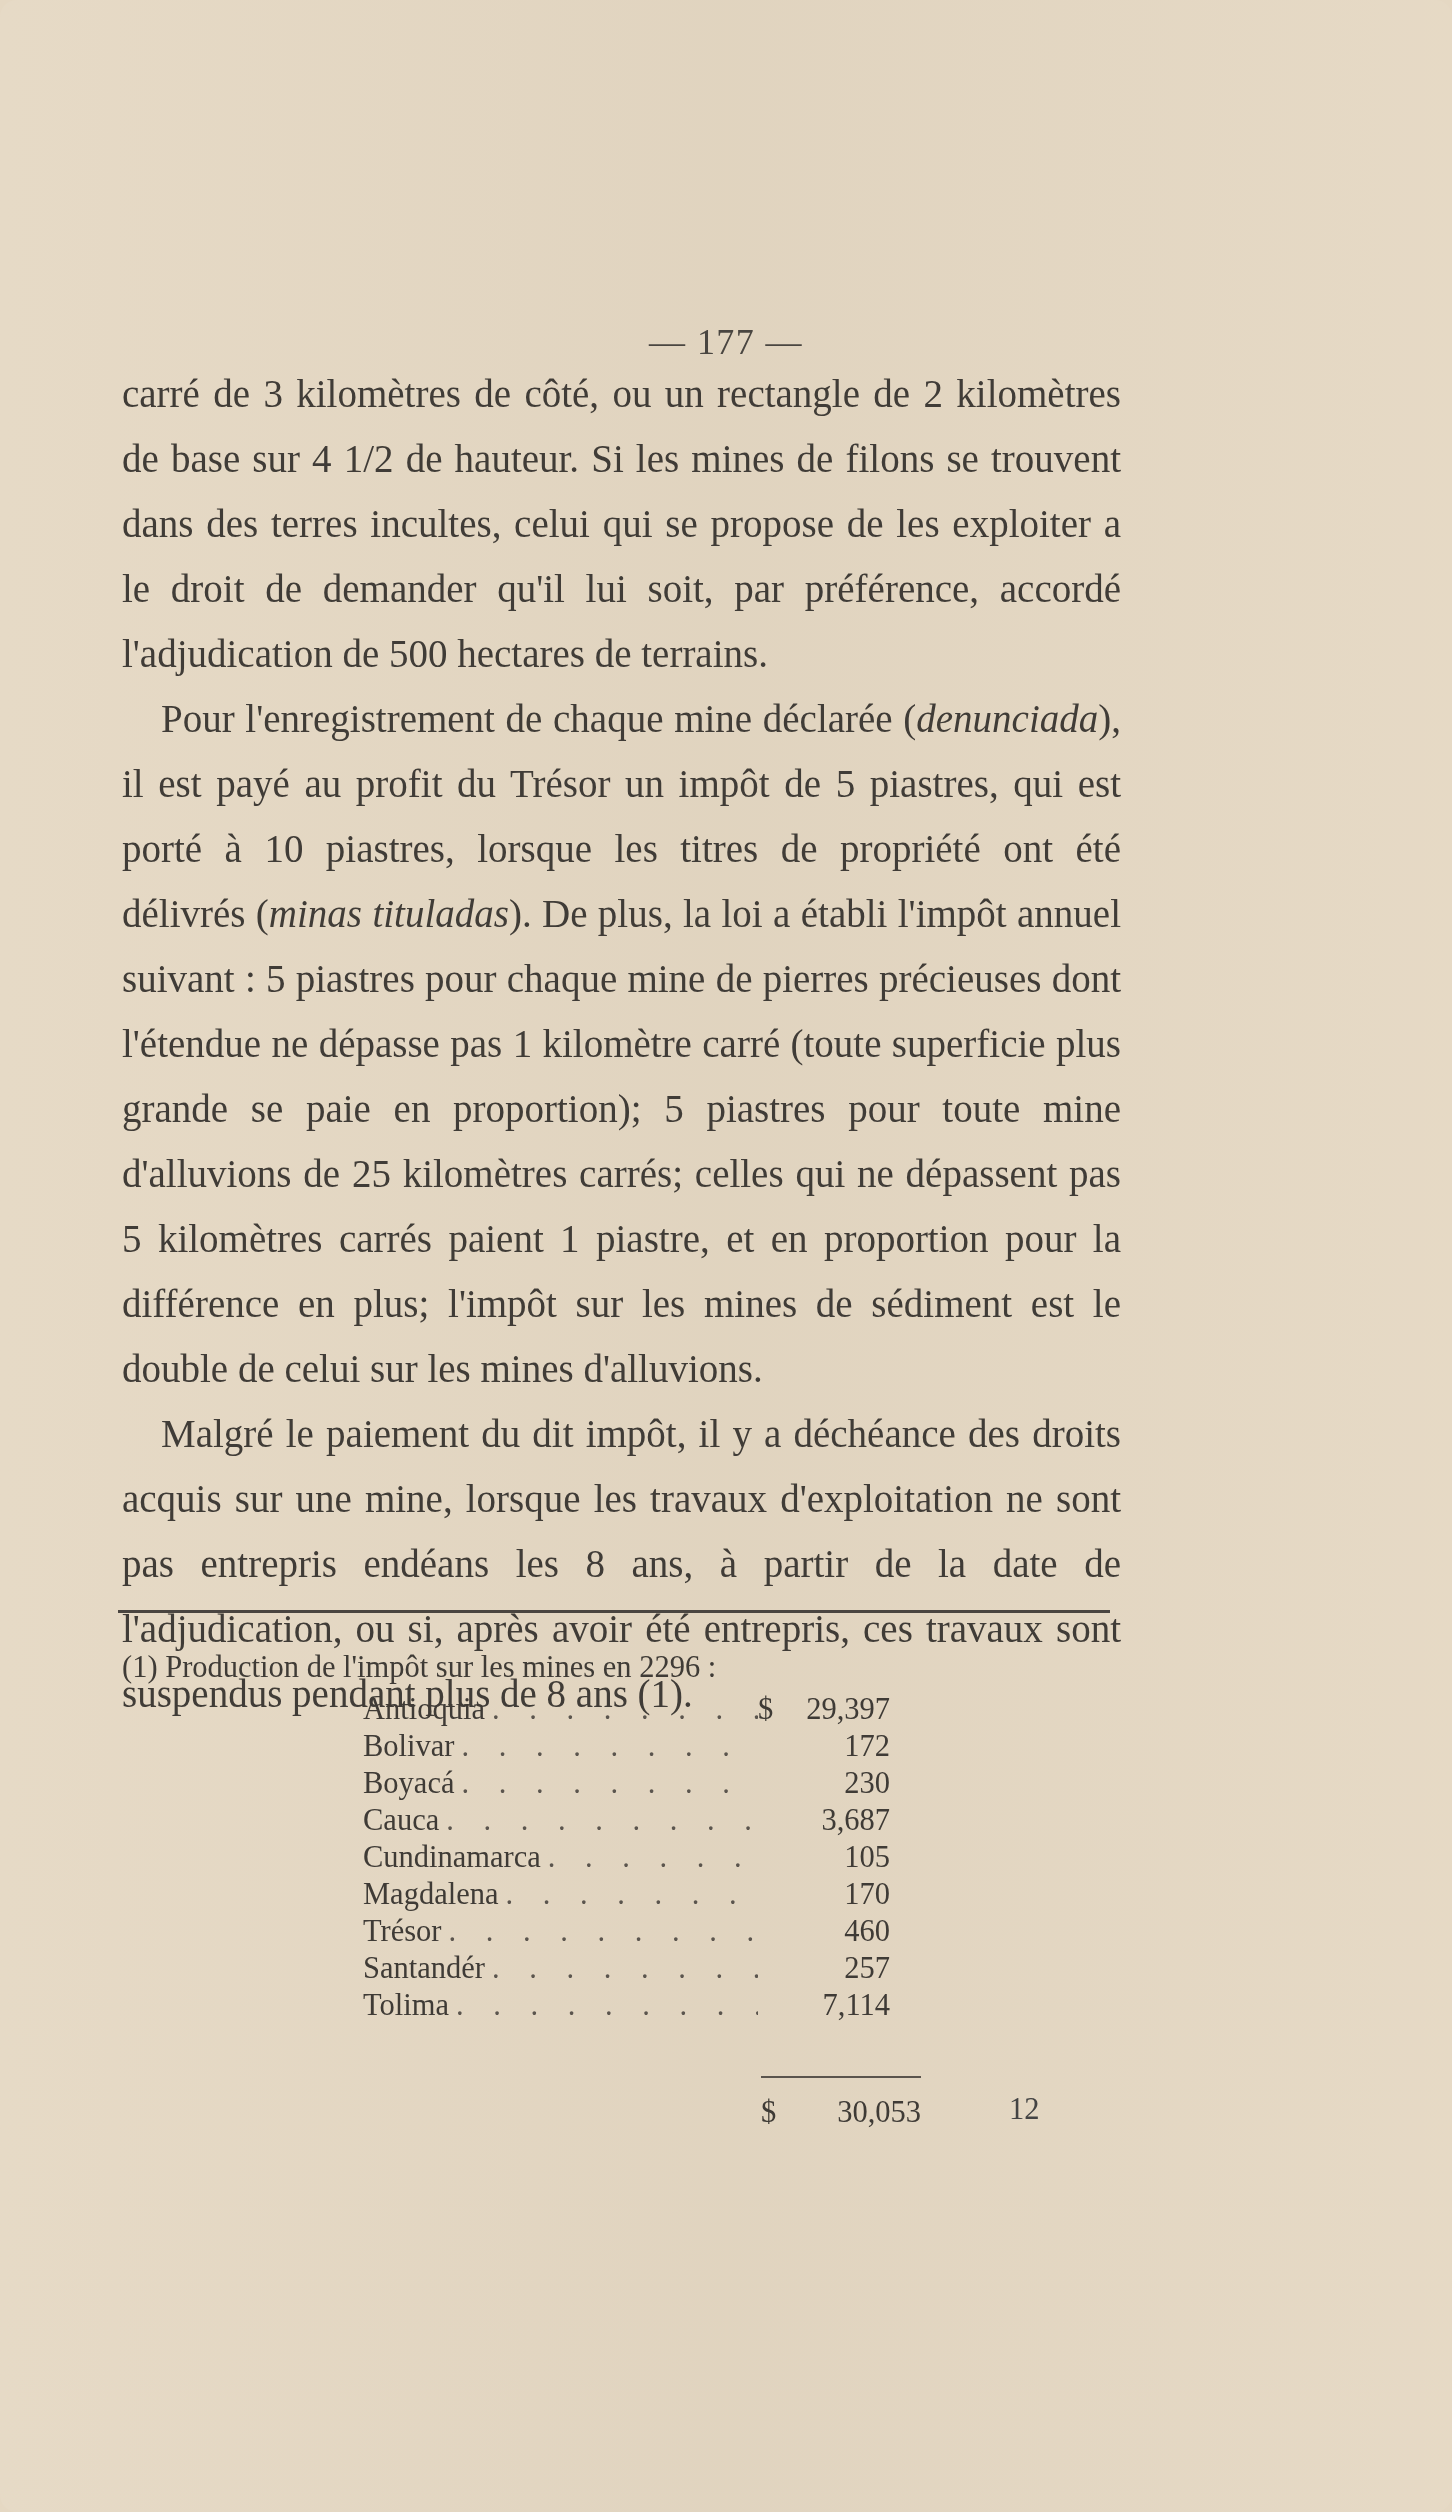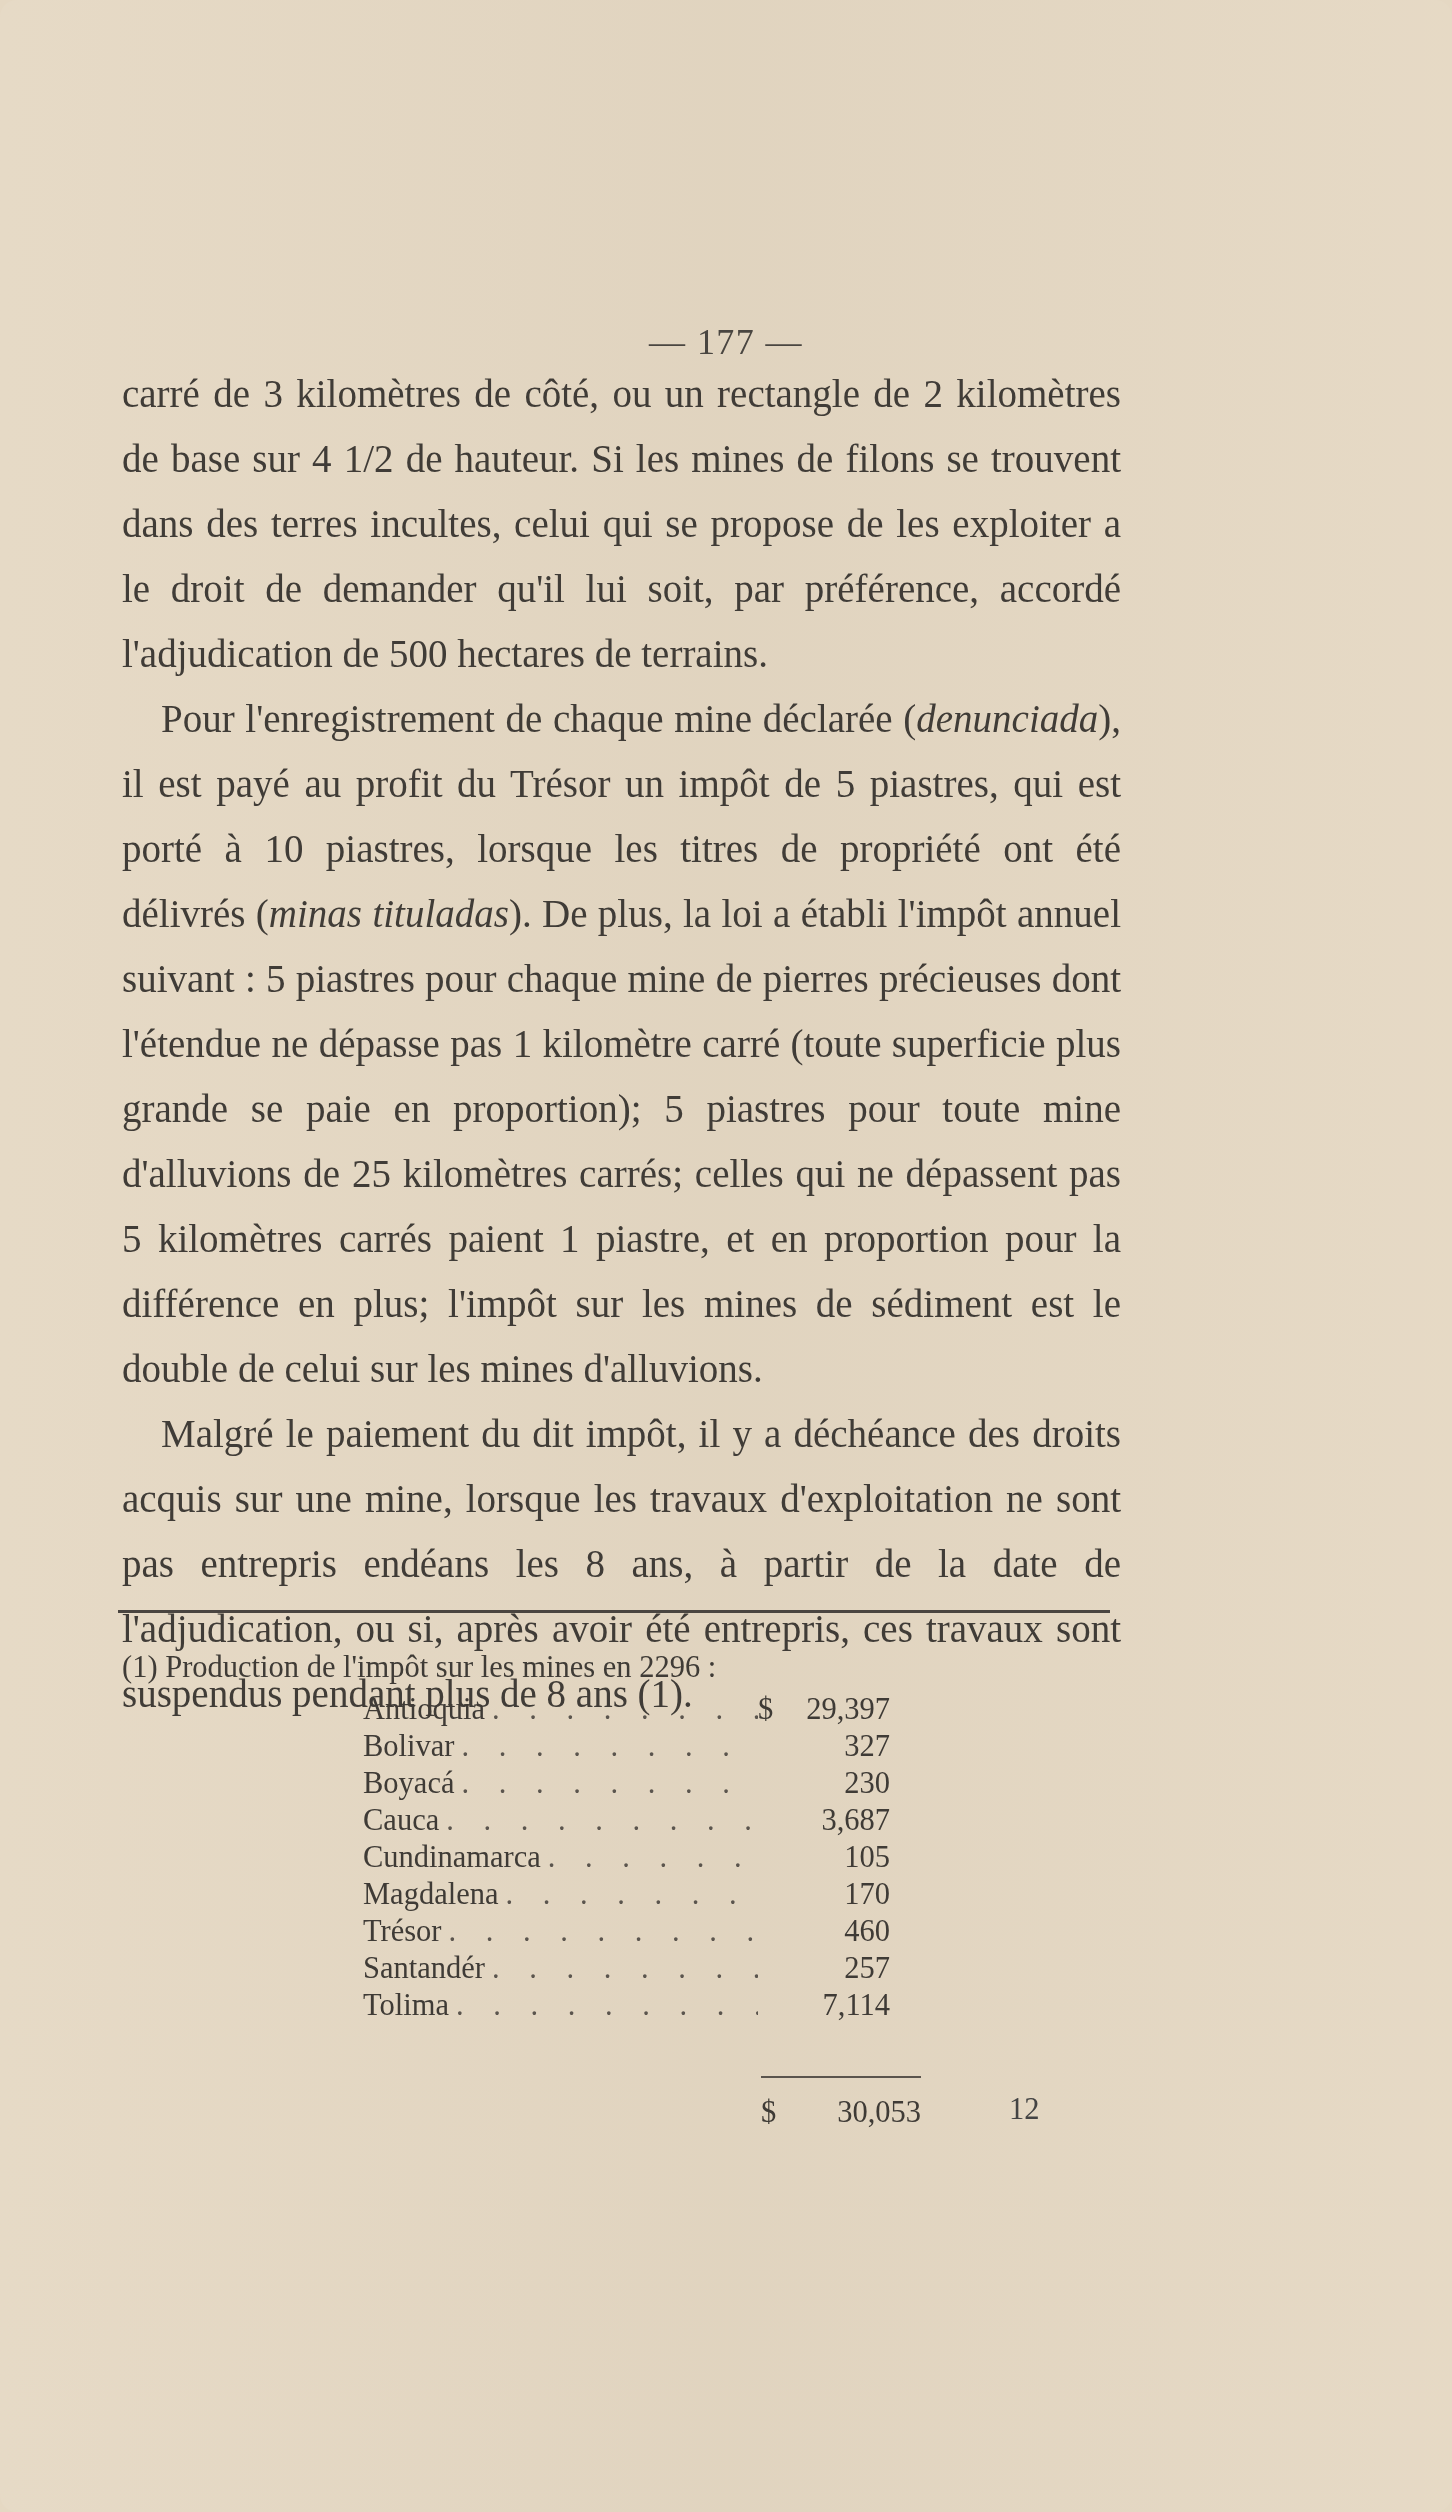--- a/index.html
+++ b/index.html
@@ -84,21 +84,21 @@
         <div class="fn-row">
           <span class="fn-label">Antioquia</span>
           <span class="fn-dots">. . . . . . . . . . . . . . . .</span>
           <span class="fn-cur">$</span>
           <span class="fn-val">29,397</span>
         </div>
         <div class="fn-row">
           <span class="fn-label">Bolivar</span>
           <span class="fn-dots">. . . . . . . . . . . . . . . .</span>
           <span class="fn-cur"></span>
-          <span class="fn-val">327</span>
+          <span class="fn-val">172</span>
         </div>
         <div class="fn-row">
           <span class="fn-label">Boyacá</span>
           <span class="fn-dots">. . . . . . . . . . . . . . . .</span>
           <span class="fn-cur"></span>
           <span class="fn-val">230</span>
         </div>
         <div class="fn-row">
           <span class="fn-label">Cauca</span>
           <span class="fn-dots">. . . . . . . . . . . . . . . .</span>

